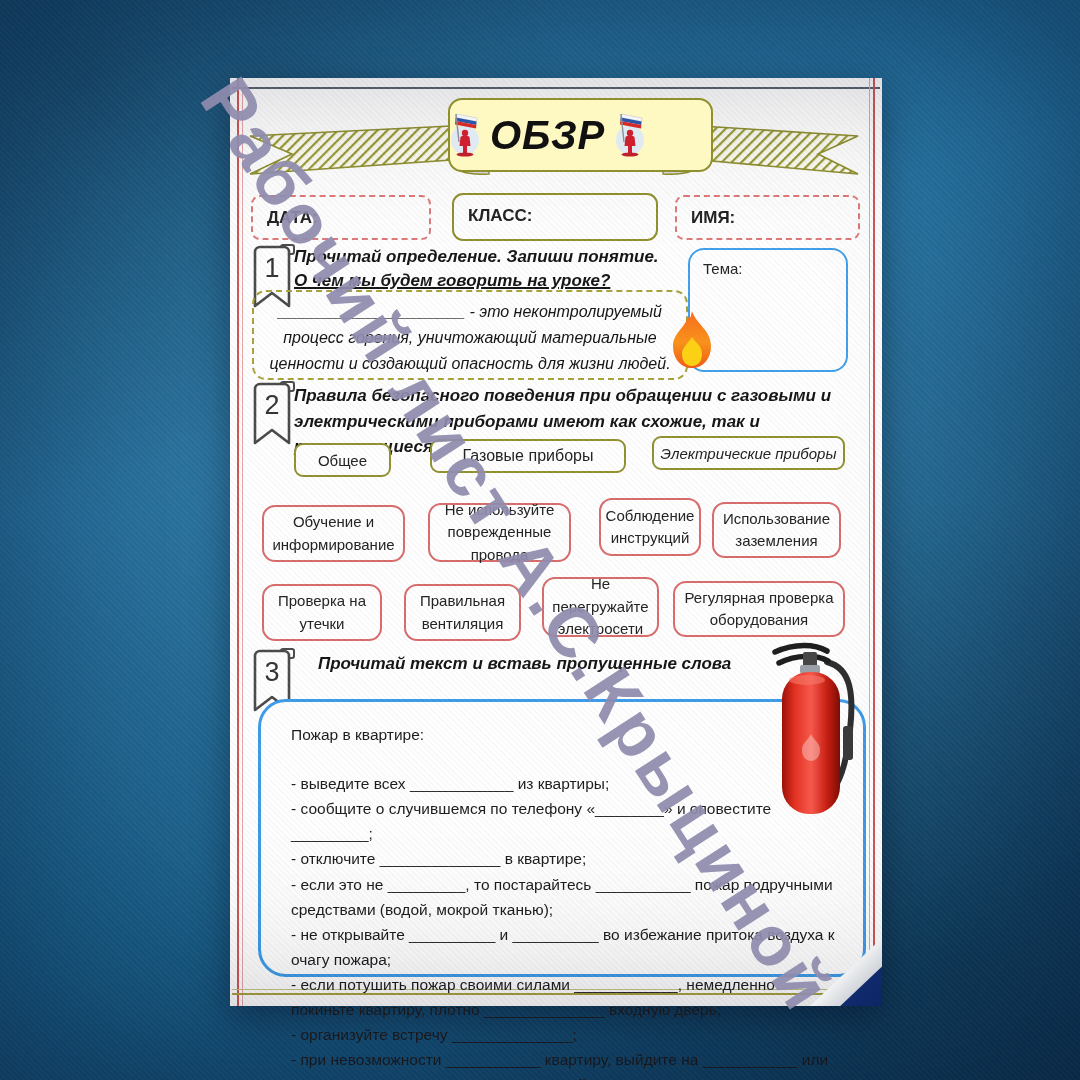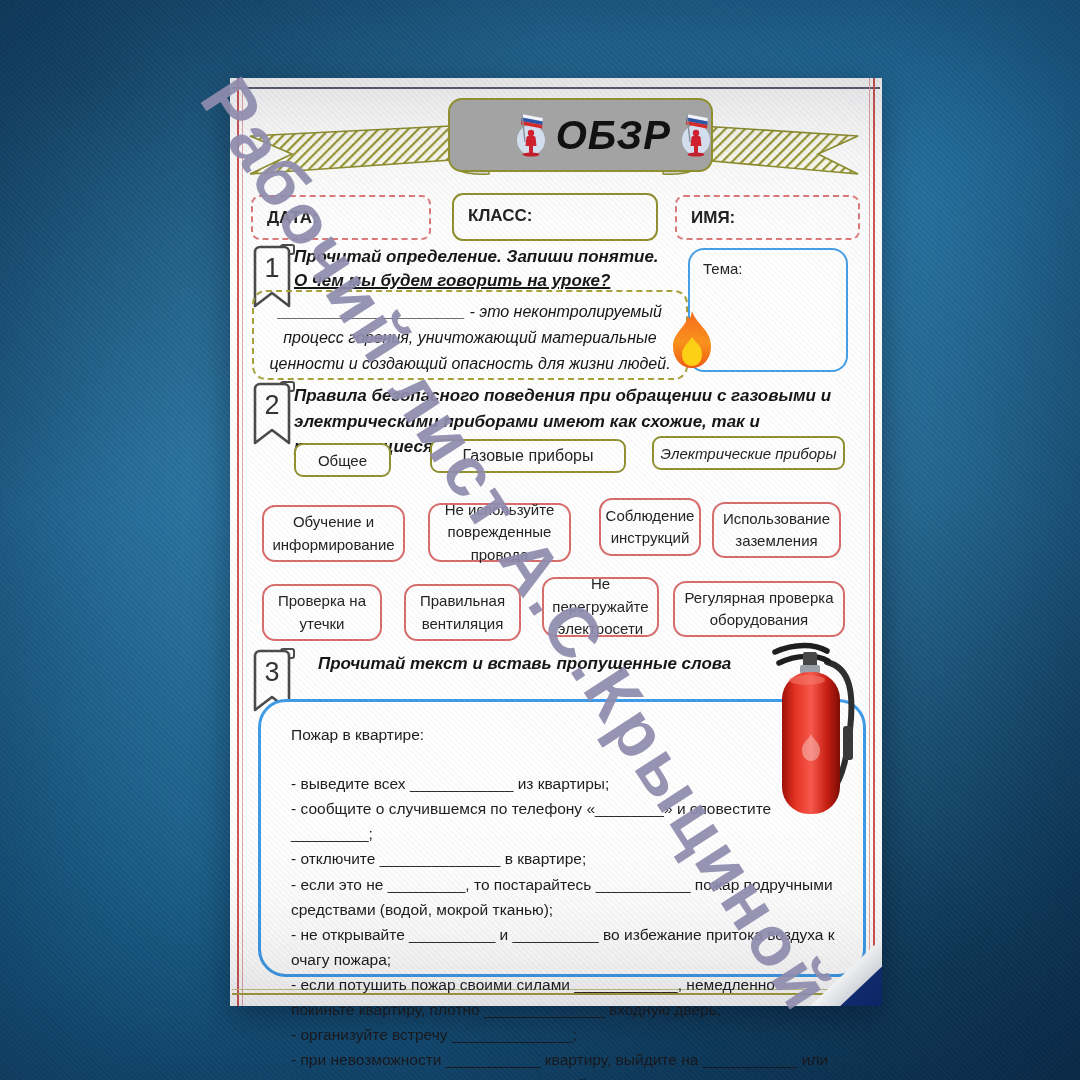--- a/index.html
+++ b/index.html
@@ -19,22 +19,22 @@
   
   .bl-top{left:2px;right:2px;top:9px;height:2px;background:#5b6272;}
   .bl-left1{left:7px;top:0;bottom:0;width:2px;background:#d05656;}
   .bl-left2{left:12px;top:0;bottom:0;width:1px;background:#e7a7a7;}
   .bl-right1{right:7px;top:0;bottom:0;width:2px;background:#d05656;}
   .bl-right2{right:12px;top:0;bottom:0;width:1px;background:#e7a7a7;}
   .bl-bottom1{left:2px;right:2px;bottom:11px;height:2px;background:#a8a23c;}
   .bl-bottom2{left:2px;right:2px;bottom:16px;height:1px;background:#c9c480;}
   
   .ribbon-svg{left:16px;top:14px;}
-  .title-box{left:218px;top:20px;width:261px;height:70px;background:#a3a3a3;border:2.5px solid #8f8f2f;
-    border-radius:14px;display:flex;align-items:center;justify-content:flex-end;gap:10px;z-index:2;}
+  .title-box{left:218px;top:20px;width:261px;height:70px;background:#fef9c3;border:2.5px solid #8f8f2f;
+    border-radius:14px;display:flex;align-items:center;justify-content:flex-start;gap:10px;z-index:2;}
   .title-text{font-size:40px;font-weight:800;font-style:italic;color:#111;letter-spacing:1px;}
   
   .field{border-radius:9px;font-size:17px;font-weight:700;color:#222;padding:11px 0 0 14px;box-sizing:border-box;}
   .field.red{border:2px dashed #dd7a7a;}
   .field.olive{border:2px solid #91912f;border-radius:11px;}
   .f-data{left:21px;top:117px;width:180px;height:45px;}
   .f-class{left:222px;top:115px;width:206px;height:48px;}
   .f-name{left:445px;top:117px;width:185px;height:45px;}
   
   .bookmark{width:46px;height:66px;}

